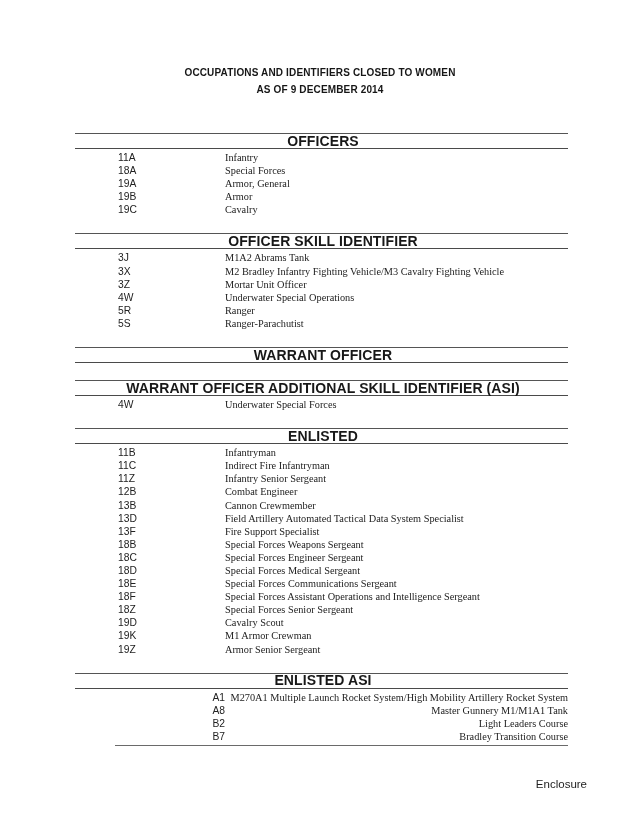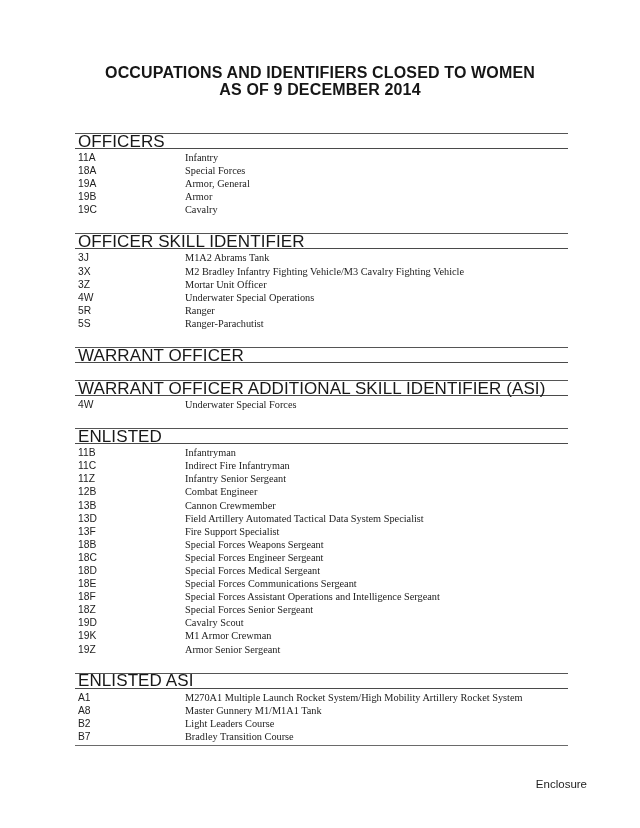--- a/index.html
+++ b/index.html
@@ -15,49 +15,52 @@
     background: #ffffff;
     font-family: "Liberation Sans", sans-serif;
     color: #1e1e1e;
     overflow: hidden;
     box-sizing: border-box;
     padding-top: 64px;
   }
   .doc-title {
     text-align: center;
     font-weight: bold;
-    font-size: 16px;
+    font-size: 10px;
     line-height: 17px;
     letter-spacing: 0.15px;
     color: #161616;
   }
   .sections {
     margin-left: 75px;
     width: 493px;
     margin-top: 35px;
   }
   .section {
     margin-bottom: 17px;
   }
   .section-header {
     border-top: 1.5px solid #555555;
     border-bottom: 1.5px solid #4a4a4a;
-    font-weight: normal;
-    font-size: 17px;
+    font-weight: bold;
+    font-size: 14px;
     line-height: 11px;
     padding: 1.5px 0 1.5px 3px;
     letter-spacing: 0.1px;
     color: #181818;
+    text-align: center;
   }
   .rows {
     padding-top: 2px;
+    margin-left: 40px;
   }
   .section:last-of-type .rows {
     border-bottom: 1.5px solid #6a6a6a;
     padding-bottom: 2px;
+    text-align: right;
   }
   .row {
     display: flex;
     font-size: 10.3px;
     line-height: 13.1px;
     color: #222222;
   }
   .code {
     flex: 0 0 107px;
     padding-left: 3px;

